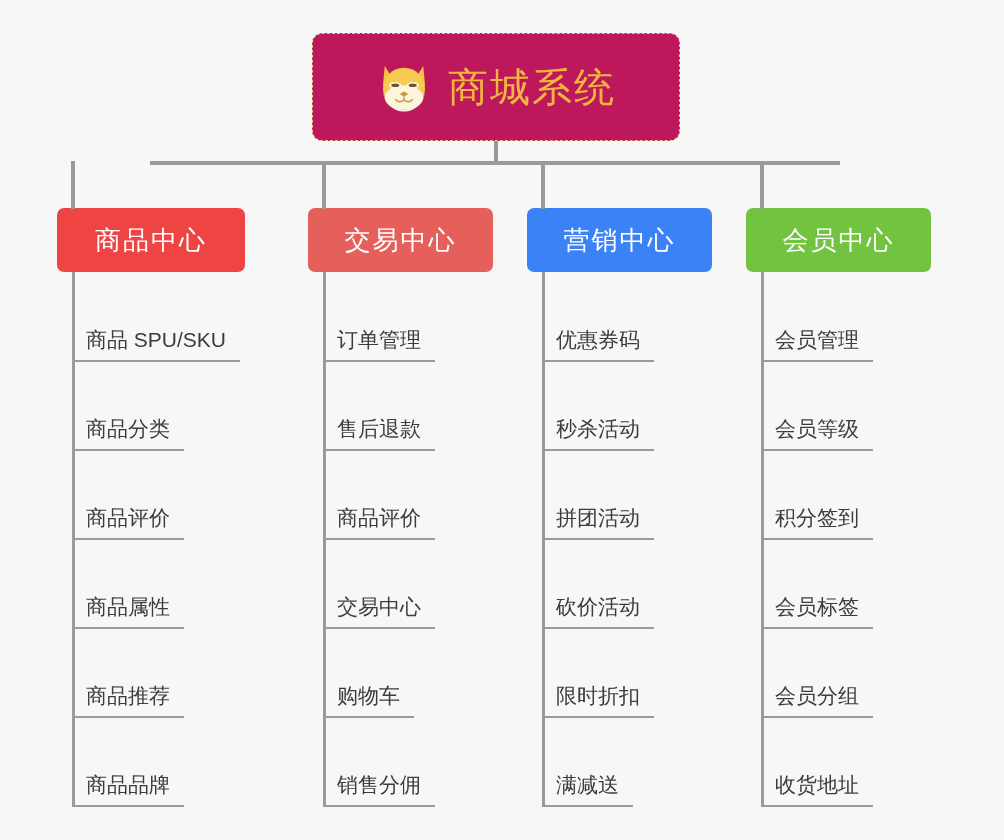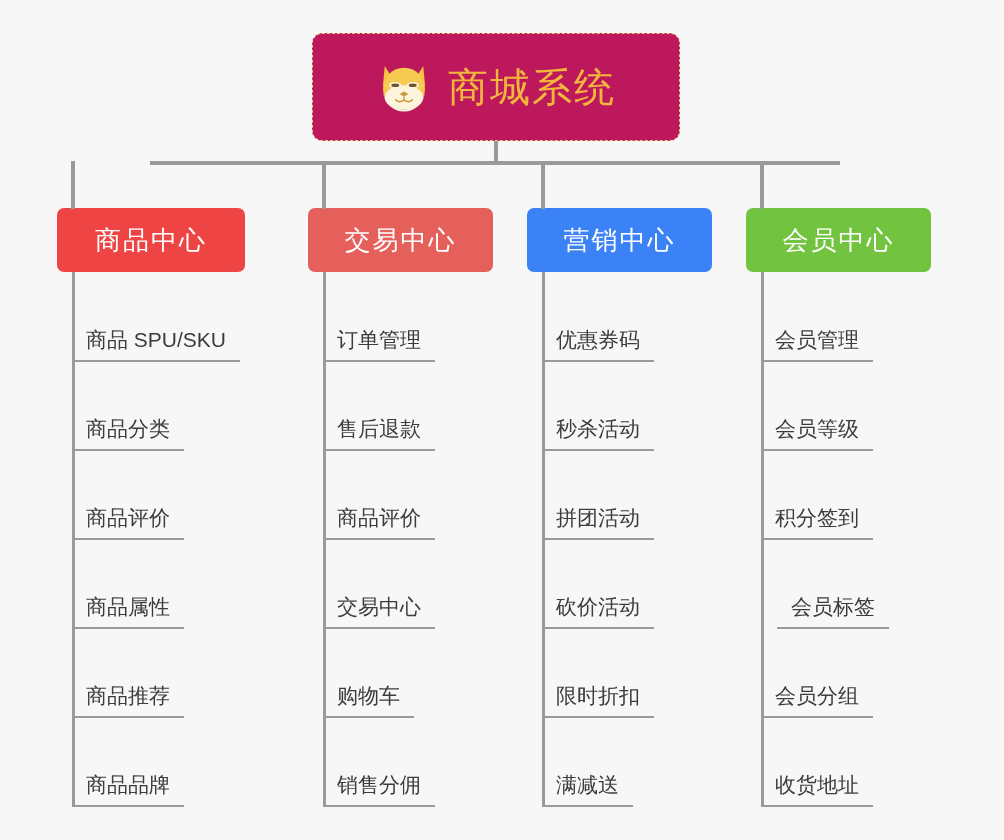--- a/index.html
+++ b/index.html
@@ -163,21 +163,21 @@
       <div class="col-spine" style="left: 761px; height: 535px;"></div>
       <div class="leaf" style="left: 761px; top: 302px;">
         <span class="leaf-label">会员管理</span>
       </div>
       <div class="leaf" style="left: 761px; top: 391px;">
         <span class="leaf-label">会员等级</span>
       </div>
       <div class="leaf" style="left: 761px; top: 480px;">
         <span class="leaf-label">积分签到</span>
       </div>
-      <div class="leaf" style="left: 761px; top: 569px; padding-left: 16px;">
+      <div class="leaf" style="left: 761px; top: 569px;">
         <span class="leaf-label">会员标签</span>
       </div>
       <div class="leaf" style="left: 761px; top: 658px;">
         <span class="leaf-label">会员分组</span>
       </div>
       <div class="leaf" style="left: 761px; top: 747px;">
         <span class="leaf-label">收货地址</span>
       </div>
     </div>
 

